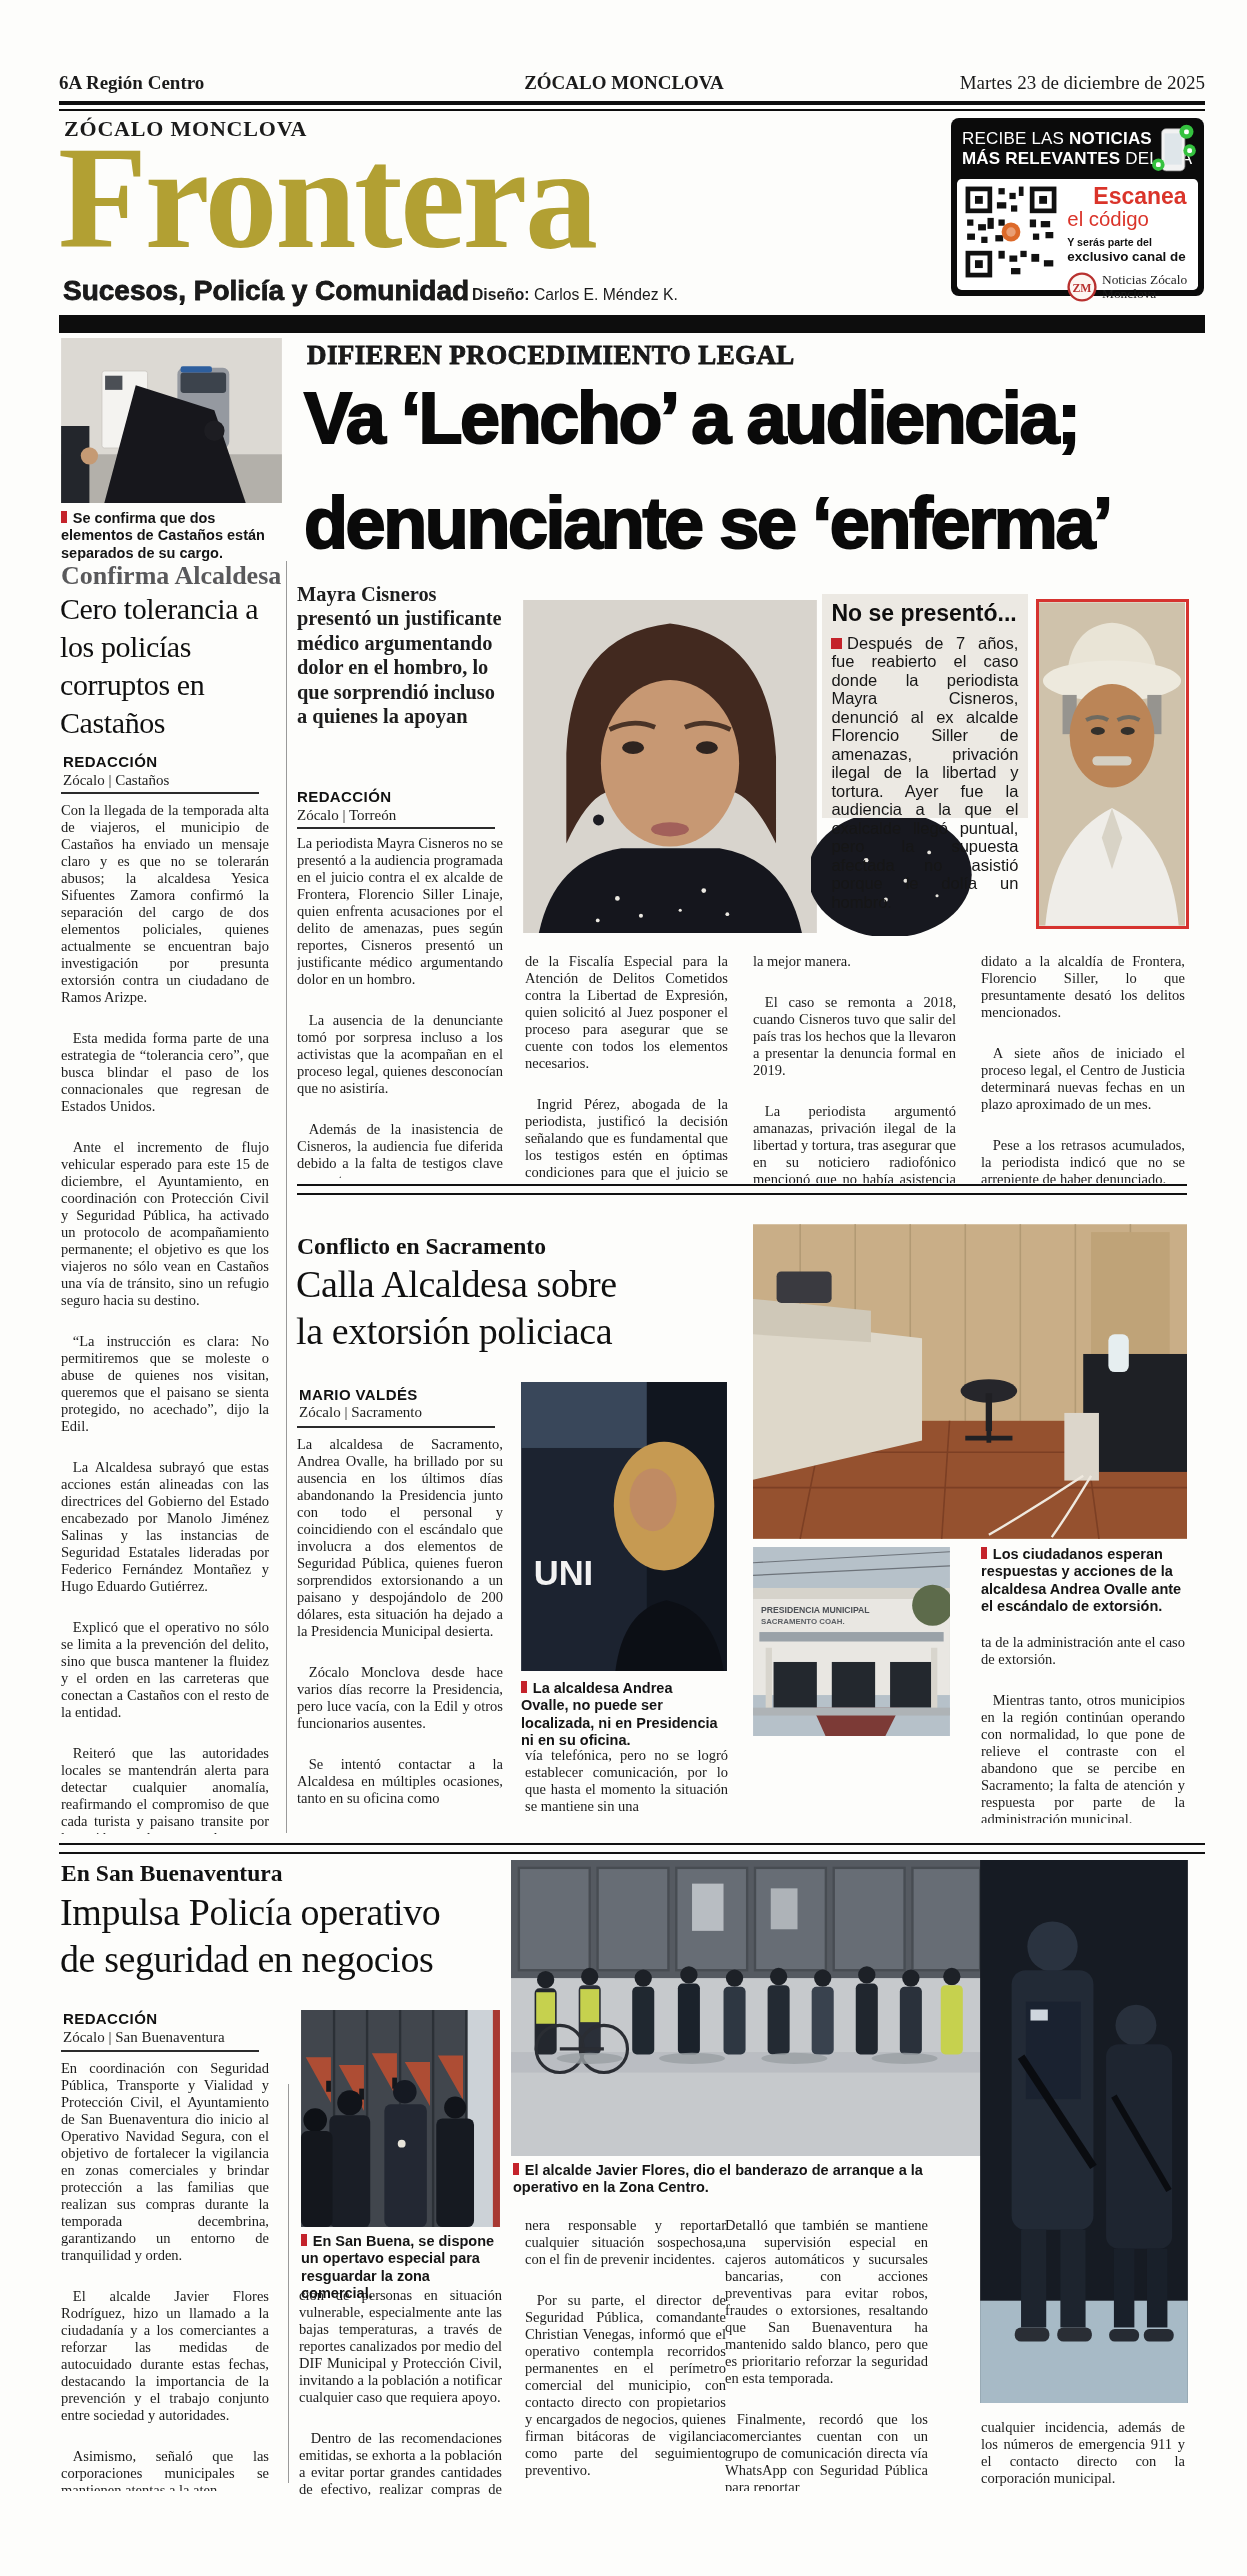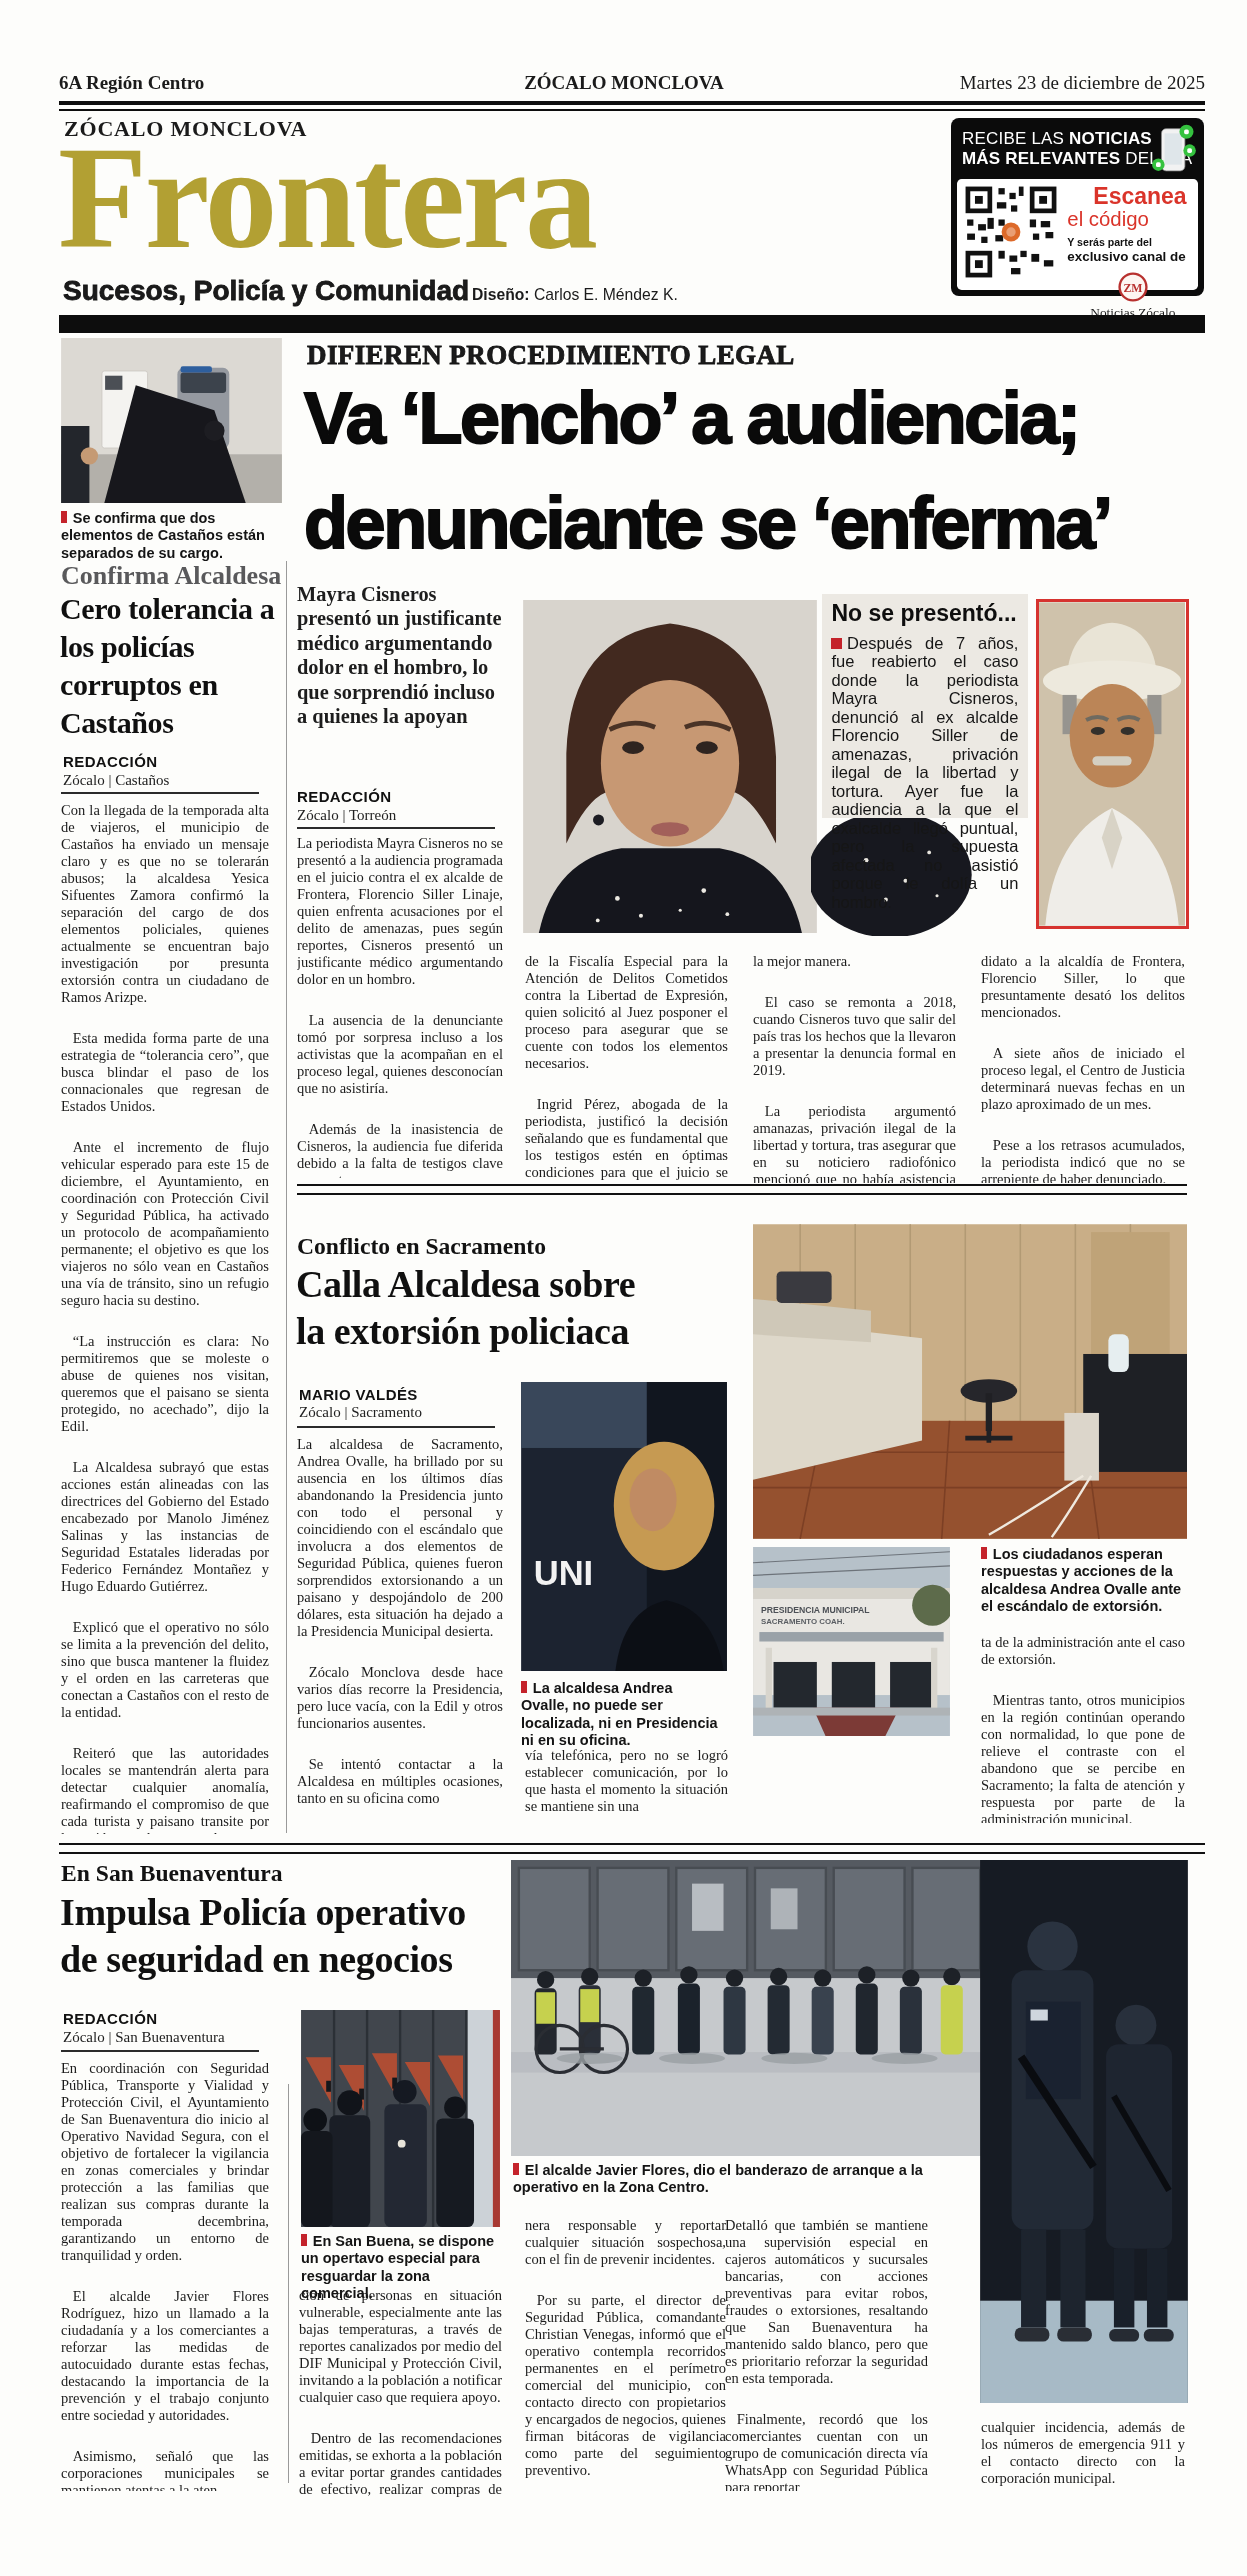--- a/index.html
+++ b/index.html
@@ -4,21 +4,21 @@
 <style>
   html,body{margin:0;padding:0;background:#e8e8e8;}
   .page{position:relative;width:1248px;height:2576px;background:#fdfdfb;margin:0 auto;
         font-family:"Liberation Serif",serif;color:#1b1b1b;overflow:hidden;}
   .abs{position:absolute;}
   .serifB{font-family:"Liberation Serif",serif;font-weight:700;}
   .sans{font-family:"Liberation Sans",sans-serif;}
   .rule{background:#0d0d0d;}
   .dbl{border-top:2.4px solid #111;border-bottom:2.4px solid #111;height:7px;}
   .kick{font-family:"Liberation Serif",serif;font-weight:700;font-size:23.6px;color:#121212;}
-  .hl{font-family:"Liberation Serif",serif;font-weight:700;color:#101010;letter-spacing:-0.4px;}
+  .hl{font-family:"Liberation Serif",serif;font-weight:400;color:#101010;letter-spacing:-0.4px;}
   .byname{font-family:"Liberation Sans",sans-serif;font-weight:700;font-size:15px;letter-spacing:0.4px;color:#111;}
   .byorg{font-size:15px;color:#222;}
   .brule{height:1.6px;background:#2b2b2b;margin-top:6.3px;}
   .col{font-size:14.5px;line-height:17px;text-align:justify;overflow:hidden;}
   .col p{margin:0;}
   .col p.ind{text-indent:11.8px;margin-top:24px;}
   .cap{font-family:"Liberation Sans",sans-serif;font-weight:700;font-size:14.5px;line-height:17.3px;color:#141414;}
   .mk{display:inline-block;width:6.3px;height:11.8px;background:#c4232b;margin-right:5.5px;}
   .mkq{display:inline-block;width:10.2px;height:10.2px;background:#c4232b;margin-right:5.5px;}
   .ph{display:block;}
@@ -30,21 +30,21 @@
   .sidebox .stxt{font-family:"Liberation Sans",sans-serif;font-size:16.5px;line-height:18.5px;color:#161616;text-align:justify;}
   .vr{position:absolute;width:0.8px;background:#9a9a9a;}
   .adbox{background:#0b0b0b;border-radius:7.9px;font-family:"Liberation Sans",sans-serif;color:#fff;}
   .adhead{font-size:17px;line-height:20.4px;letter-spacing:0.2px;padding:11px 9.4px 4.7px 11px;}
   .adhead b{font-weight:700;}
   .adwhite{position:absolute;left:6.3px;right:6.3px;bottom:6.3px;top:61px;background:#fff;border-radius:4.7px;color:#111;}
   .adcta1{color:#da342a;font-weight:700;font-size:23px;line-height:23.6px;margin-left:26px;}
   .adcta2{color:#da342a;font-size:20.4px;line-height:21px;}
   .adsm{font-size:10.6px;font-weight:700;line-height:12.6px;margin-top:6.3px;}
   .adsm2{font-size:13.4px;font-weight:700;line-height:15px;}
-  .zmrow{display:flex;align-items:center;gap:4.7px;margin-top:7.9px;flex-direction:column;}
+  .zmrow{display:flex;align-items:center;gap:4.7px;margin-top:7.9px;}
   .zmtext{font-family:"Liberation Serif",serif;font-size:13.4px;line-height:14px;color:#1c1c1c;}
 </style>
 </head>
 <body>
 
 <div class="page">
 
   <div class="abs serifB" style="left:59px;top:72px;font-size:19px;">6A Región Centro</div>
   <div class="abs serifB" style="left:0;top:72px;width:1248px;text-align:center;font-size:19px;">ZÓCALO MONCLOVA</div>
   <div class="abs" style="left:59px;top:72px;width:1146px;text-align:right;font-size:19px;">Martes 23 de diciembre de 2025</div>

